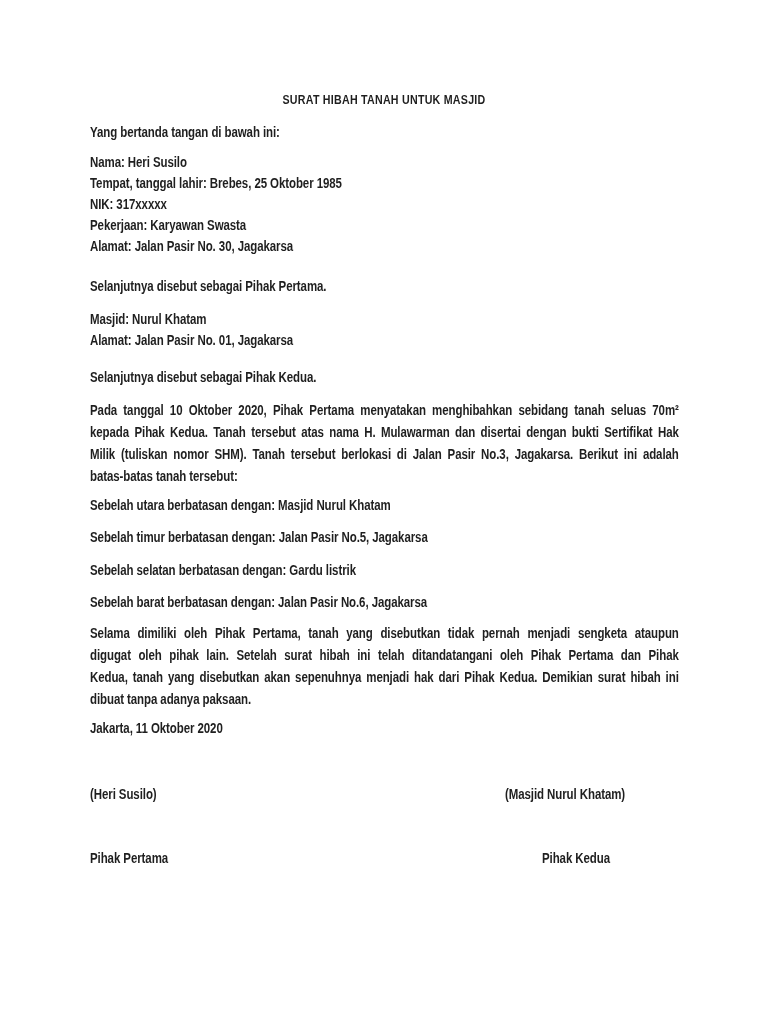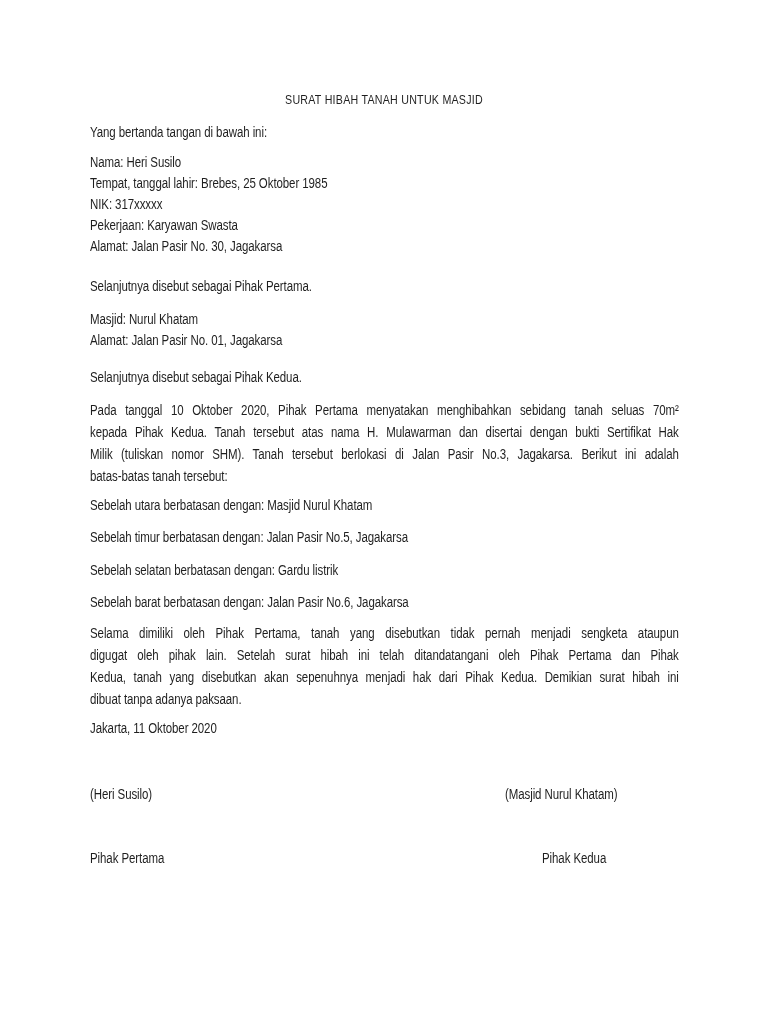--- a/index.html
+++ b/index.html
@@ -3,21 +3,21 @@
 <meta charset="utf-8">
 <style>
   html, body { margin: 0; padding: 0; background: #ffffff; }
   .page {
     position: relative;
     width: 768px;
     height: 1024px;
     background: #ffffff;
     overflow: hidden;
     font-family: "Liberation Sans", sans-serif;
-    font-weight: 400;
+    font-weight: 700;
     color: #1f1f1f;
   }
   .blk {
     position: absolute;
     left: 90px;
     font-size: 14px;
     line-height: 21px;
     letter-spacing: -0.1px;
     white-space: nowrap;
     transform: scaleX(0.82);

